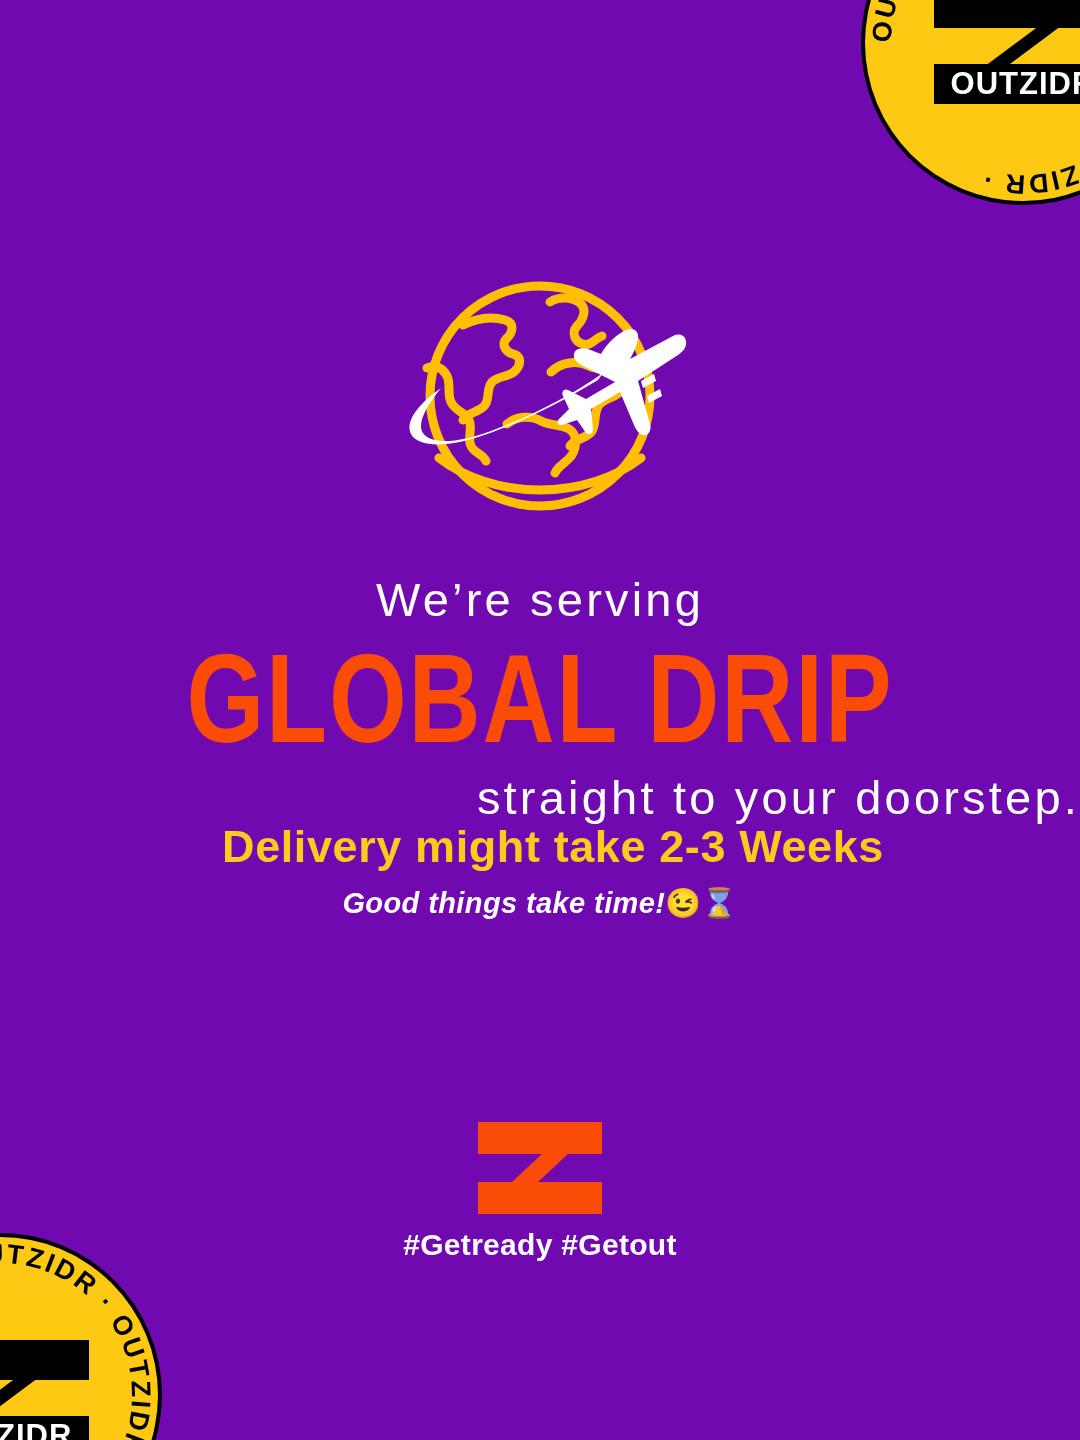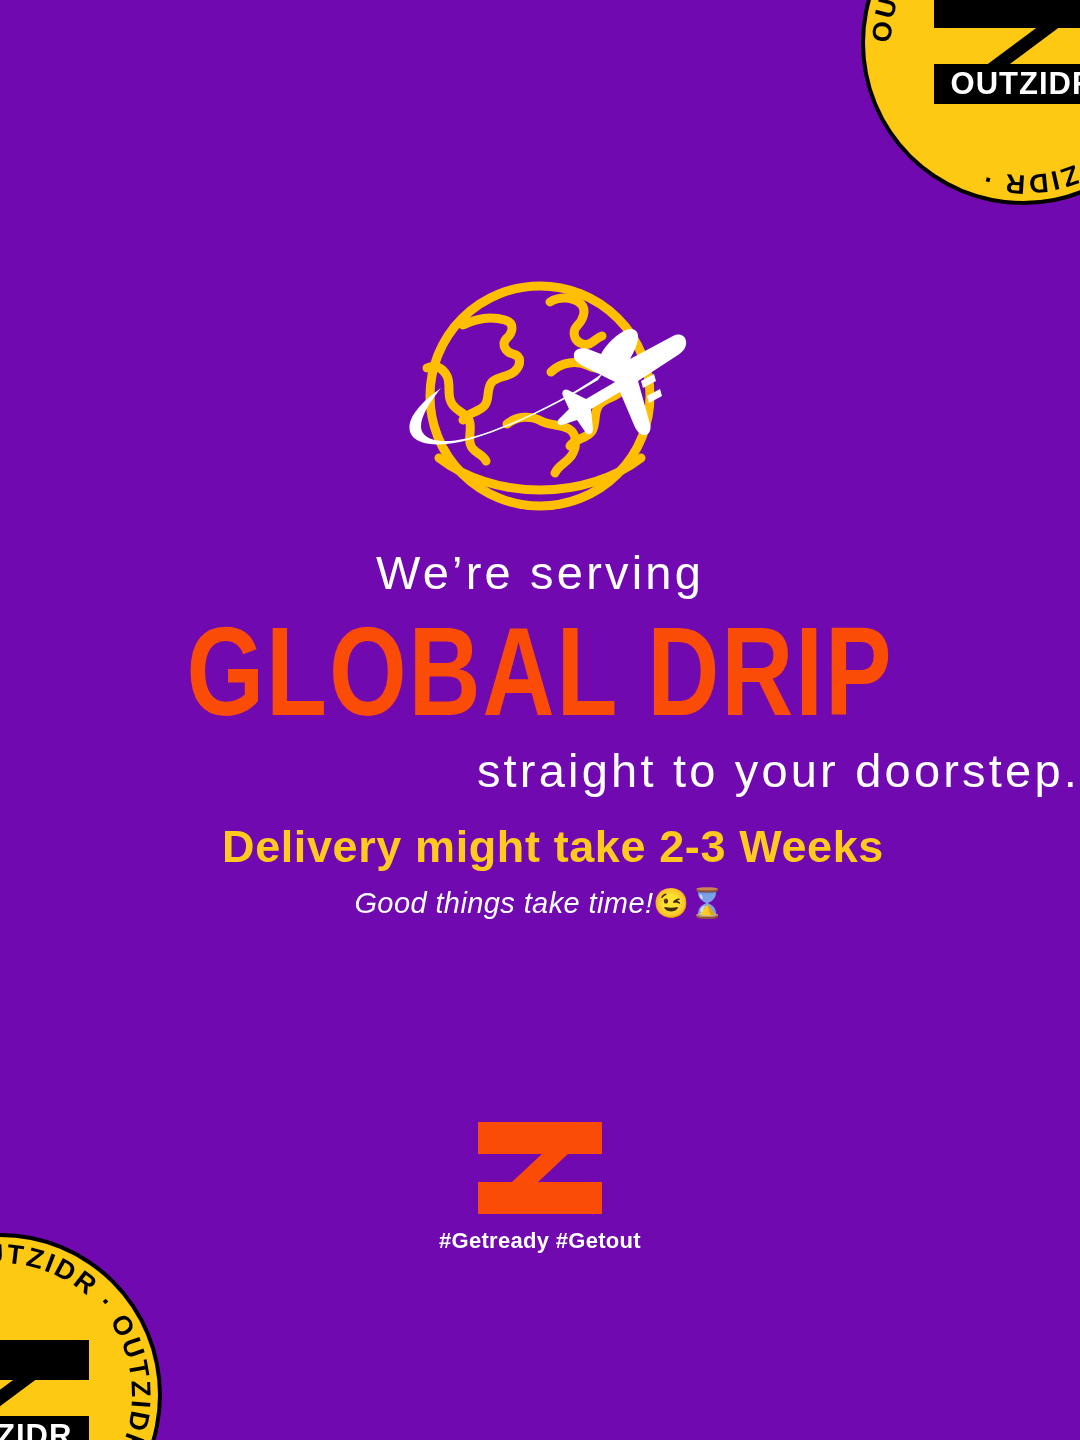--- a/index.html
+++ b/index.html
@@ -51,20 +51,21 @@
     right: 0;
     top: 548px;
     text-align: center;
   }
   .line-serving {
     color: #FFFFFF;
     font-size: 47px;
     font-weight: 400;
     letter-spacing: 3.2px;
     line-height: 1.06;
+    margin-top: 27px;
   }
   .line-global {
     color: #FA4B07;
     font-size: 104px;
     font-weight: 700;
     letter-spacing: 2px;
     line-height: 1.0;
     margin-top: 10px;
     transform: scaleX(0.96) scaleY(1.22);
     transform-origin: center top;
@@ -92,39 +93,39 @@
     color: #FFC91E;
     font-size: 45px;
     font-weight: 700;
     letter-spacing: 0.6px;
     line-height: 1.1;
     padding-left: 26px;
   }
   .delivery-sub {
     color: #FFFFFF;
     font-size: 29px;
-    font-weight: 400;
+    font-weight: 700;
     font-style: italic;
     letter-spacing: 0.4px;
     margin-top: 14px;
   }
   .emoji { font-style: normal; letter-spacing: 0; }
 
   
   .footer {
     position: absolute;
     left: 0;
     right: 0;
     top: 1122px;
     text-align: center;
   }
   .zmark { display: block; margin: 0 auto; }
   .hashtags {
     color: #FFFFFF;
-    font-size: 22px;
+    font-size: 30px;
     font-weight: 700;
     letter-spacing: 0.3px;
     margin-top: 14px;
   }
 </style>
 </head>
 <body>
 
 <div id="poster">
 

